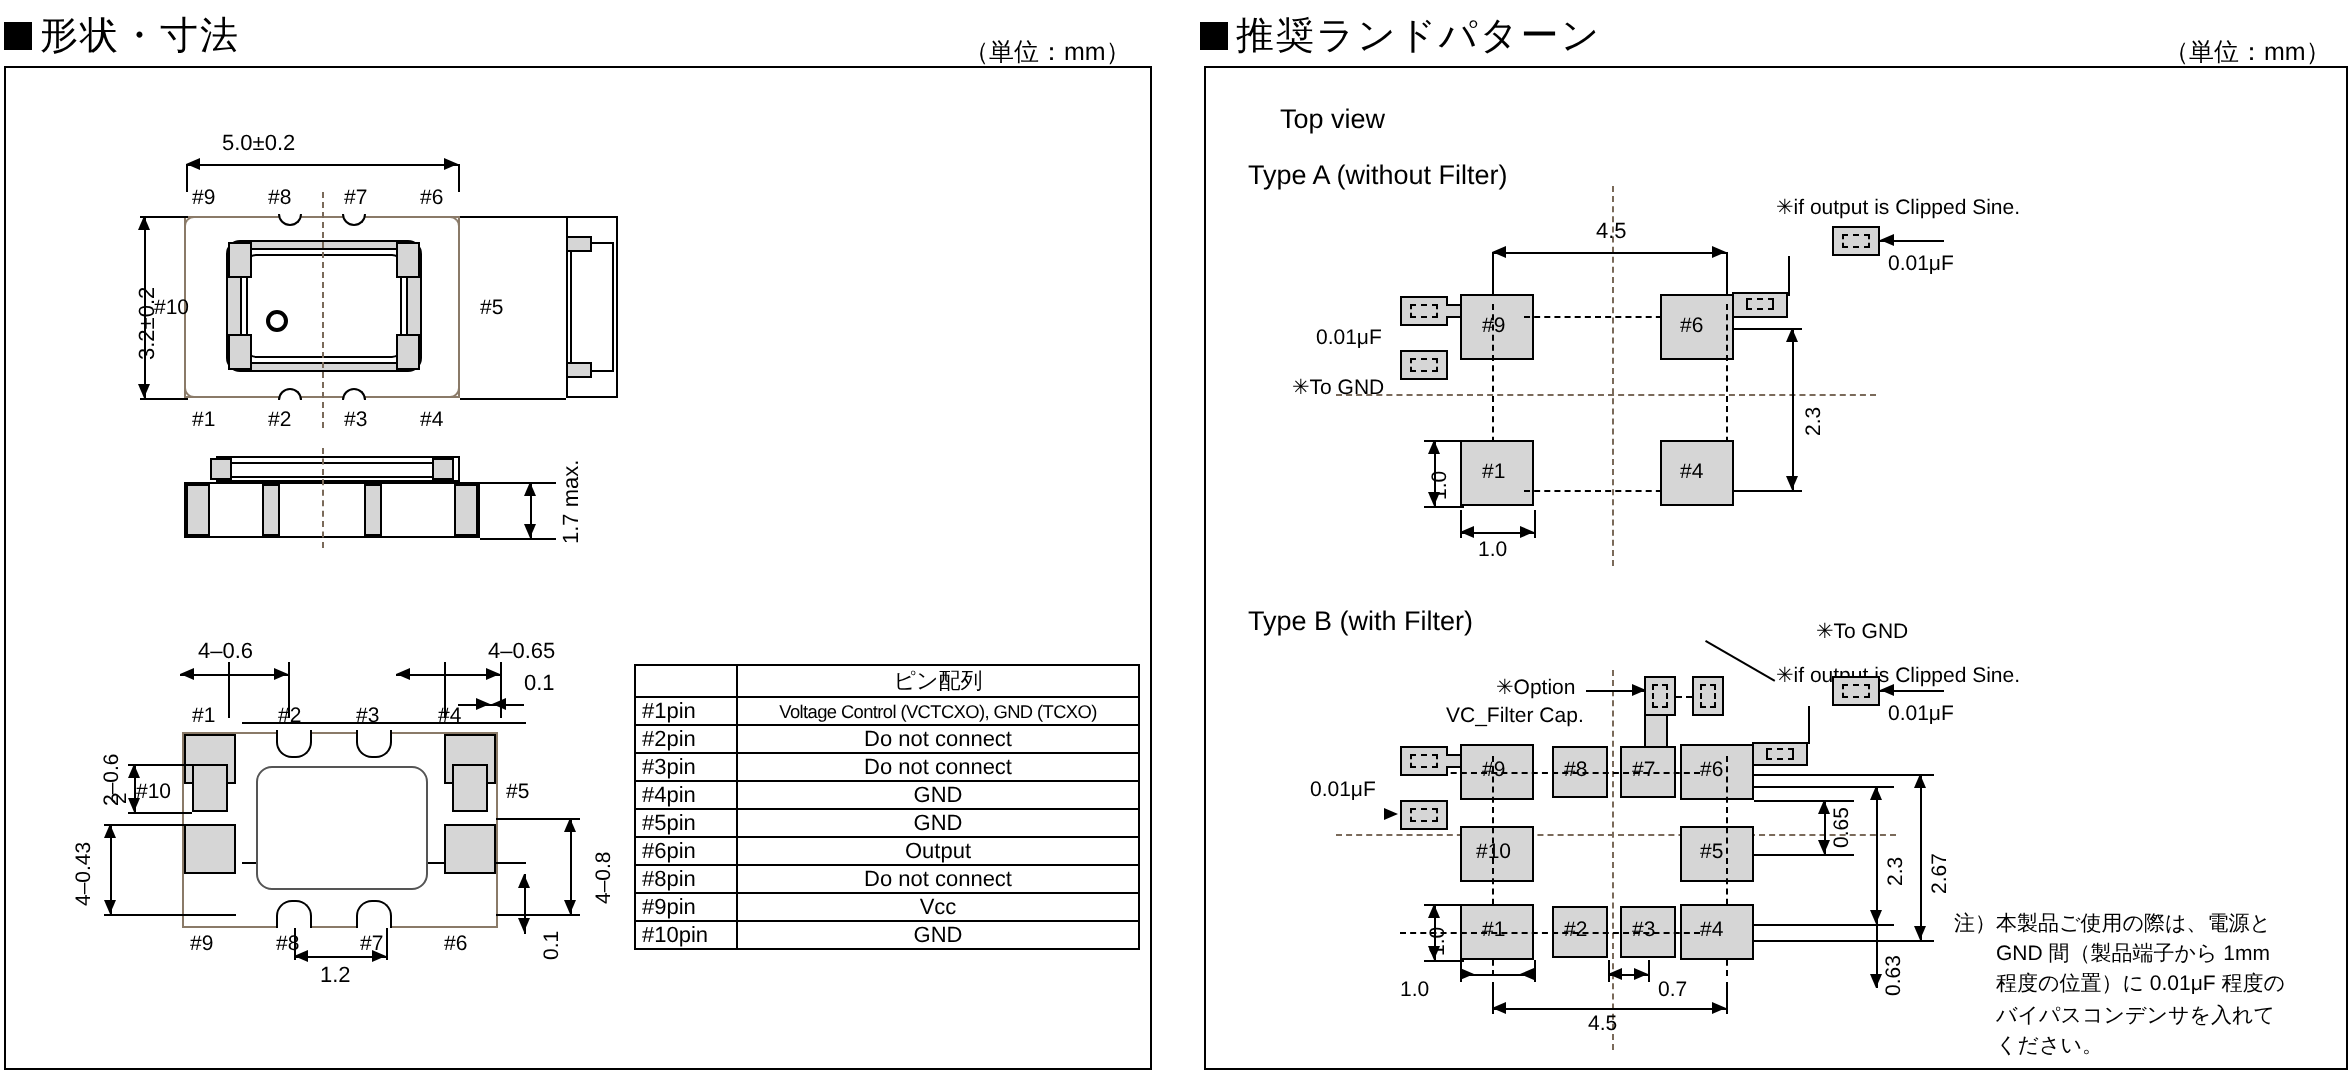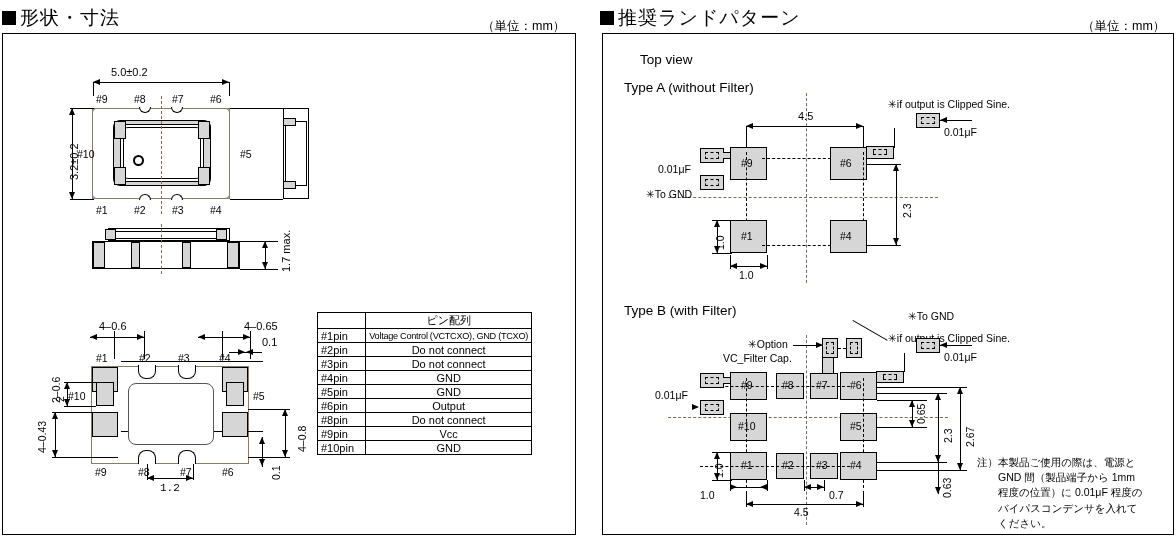--- a/index.html
+++ b/index.html
@@ -215,23 +215,23 @@
 <div class="padlbl" style="left:95px;top:466px;">#9</div>
 <div class="padlbl" style="left:138px;top:466px;">#8</div>
 <div class="padlbl" style="left:180px;top:466px;">#7</div>
 <div class="padlbl" style="left:222px;top:466px;">#6</div>
 
 <div class="thin" style="left:147px;top:478px;width:46px;"></div>
 <div class="ar ar-l" style="left:147px;top:475px;"></div>
 <div class="ar ar-r" style="left:186px;top:475px;"></div>
 <div class="vthin" style="left:147px;top:464px;height:16px;"></div>
 <div class="vthin" style="left:193px;top:464px;height:16px;"></div>
-<div class="t" style="left:160px;top:482px;font-size:11px;font-family:Liberation Mono, monospace;">1.2</div>
-
-<table class="pintbl" style="left:317px;top:312px;width:215px;">
+<div class="t" style="left:160px;top:482px;font-size:11px;">1.2</div>
+
+<table class="pintbl" style="left:317px;top:332px;width:253px;">
   <tbody>
       <tr>
     <td class="pn"></td>
     <th class="hd">ピン配列</th>
   </tr>
   <tr>
         <td class="pn">#1pin</td>
         <td class="vd">Voltage Control (VCTCXO),  GND (TCXO)</td>
       </tr>
   <tr>

